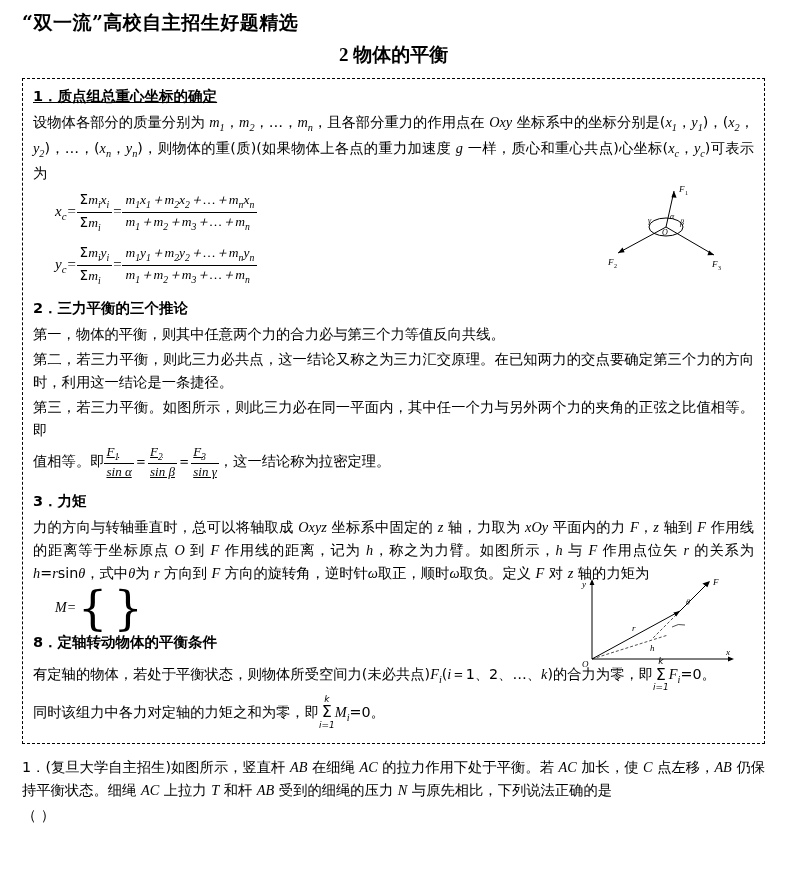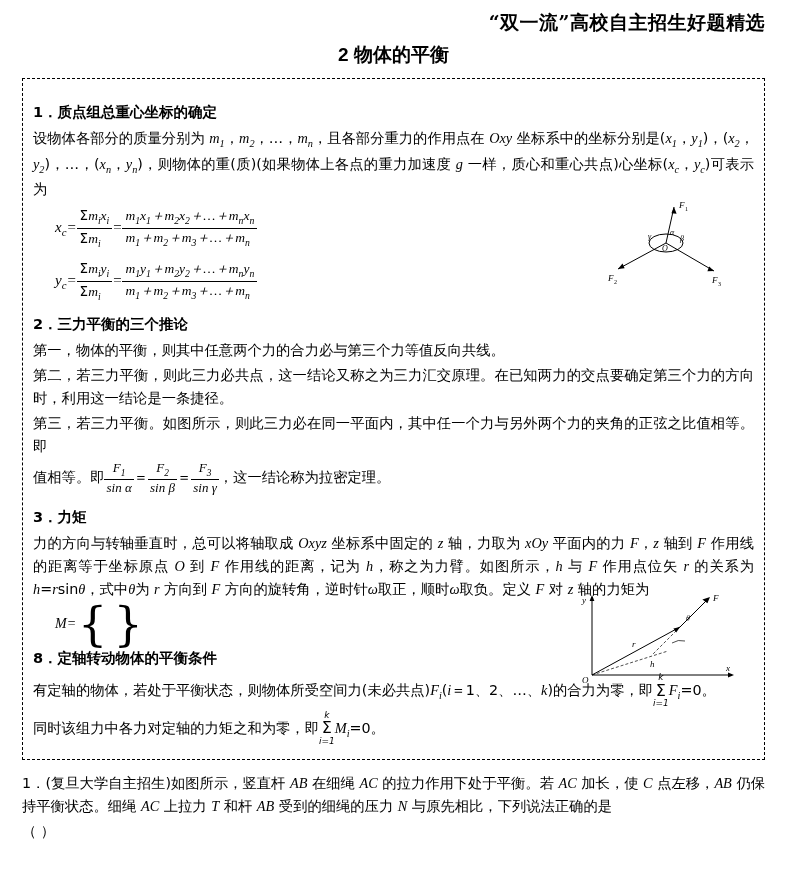--- a/index.html
+++ b/index.html
@@ -14,46 +14,46 @@
     color: #000;
   }
   .page {
     position: relative;
     width: 787px;
     min-height: 896px;
     box-sizing: border-box;
     padding: 8px 22px 10px 22px;
   }
   .doc-title {
-    text-align: right;
+    text-align: left;
     font-size: 19px;
     font-weight: bold;
     letter-spacing: 0.5px;
     margin: 2px 0 6px 0;
     font-family: "DejaVu Serif", serif;
   }
   .doc-subtitle {
     text-align: center;
     font-size: 19px;
     font-weight: bold;
     margin: 0 0 10px 0;
-    font-family: Liberation Sans, sans-serif;
+    font-family: Liberation Serif, serif;
   }
   .knowledge-box {
     border: 1px dashed #000;
     padding: 8px 10px 10px 10px;
     box-sizing: border-box;
   }
   .sec-head {
     font-size: 14.5px;
     font-weight: bold;
     margin: 4px 0 5px 0;
     font-family: "DejaVu Sans", sans-serif;
   }
-  .sec-head:first-child { margin-top: 16px; }
+  .sec-head:first-child { margin-top: 0; text-decoration: underline; }
   p.body {
     font-size: 14.3px;
     line-height: 1.62;
     margin: 0 0 2px 0;
     text-align: justify;
     font-family: "DejaVu Sans", sans-serif;
   }
   .it { font-family: "Liberation Serif", serif; font-style: italic; }
   .sub { font-size: 0.72em; vertical-align: sub; font-style: italic; font-family:"Liberation Serif",serif;}
   .formula-wrap {
@@ -129,25 +129,25 @@
     vertical-align: middle;
     font-family: "DejaVu Sans", sans-serif;
     font-style: normal;
   }
   .bigsum .top { display:block; font-style: italic; }
   .bigsum .mid { display:block; font-size: 16px; }
   .bigsum .bot { display:block; font-style: italic; }
   .fracsmall {
     display: inline-block;
     vertical-align: middle;
-    text-align: center;
     font-family: "Liberation Serif", serif;
     font-size: 13px;
     line-height: 1.2;
     font-style: italic;
+    text-decoration: underline;
   }
   .fracsmall .num { display:block; border-bottom: 1px solid #000; padding: 0 2px; }
   .fracsmall .den { display:block; padding: 0 2px; }
 </style>
 </head>
 <body>
 
 <div class="page">
 
   <div class="doc-title">“双一流”高校自主招生好题精选</div>

